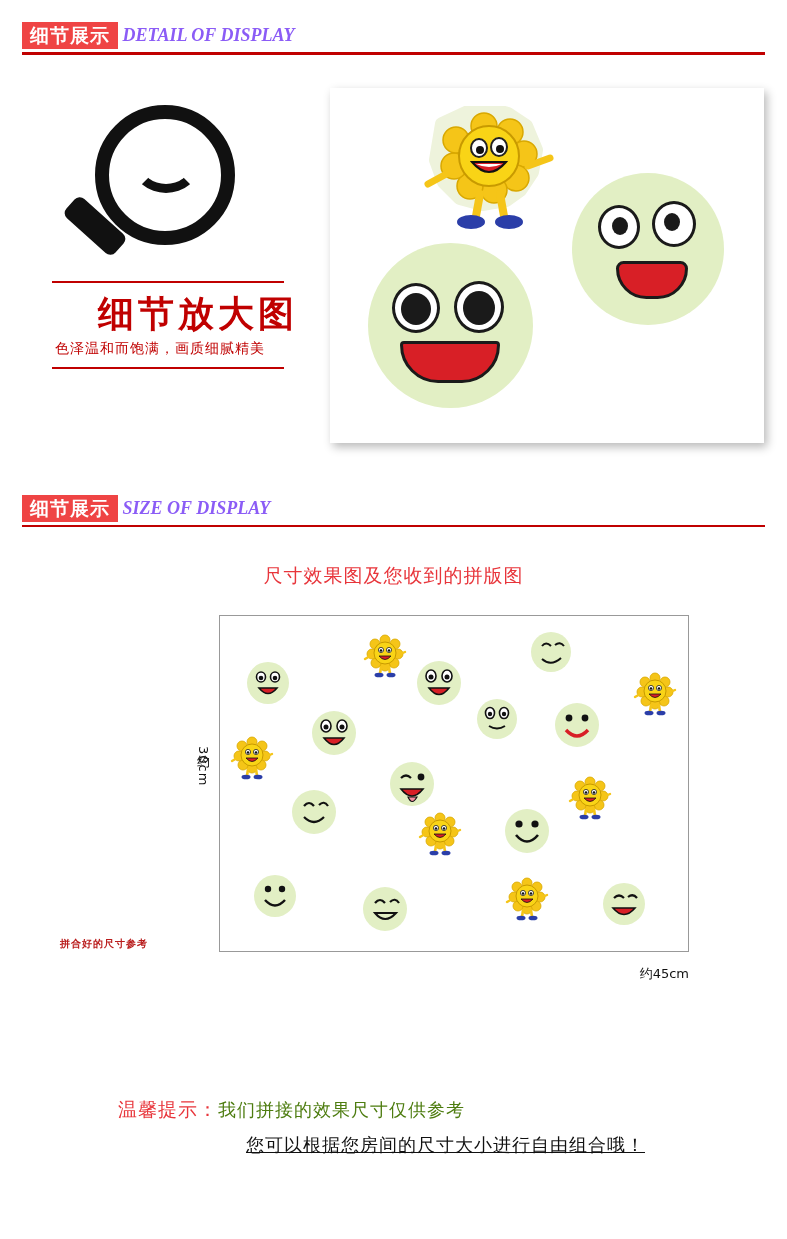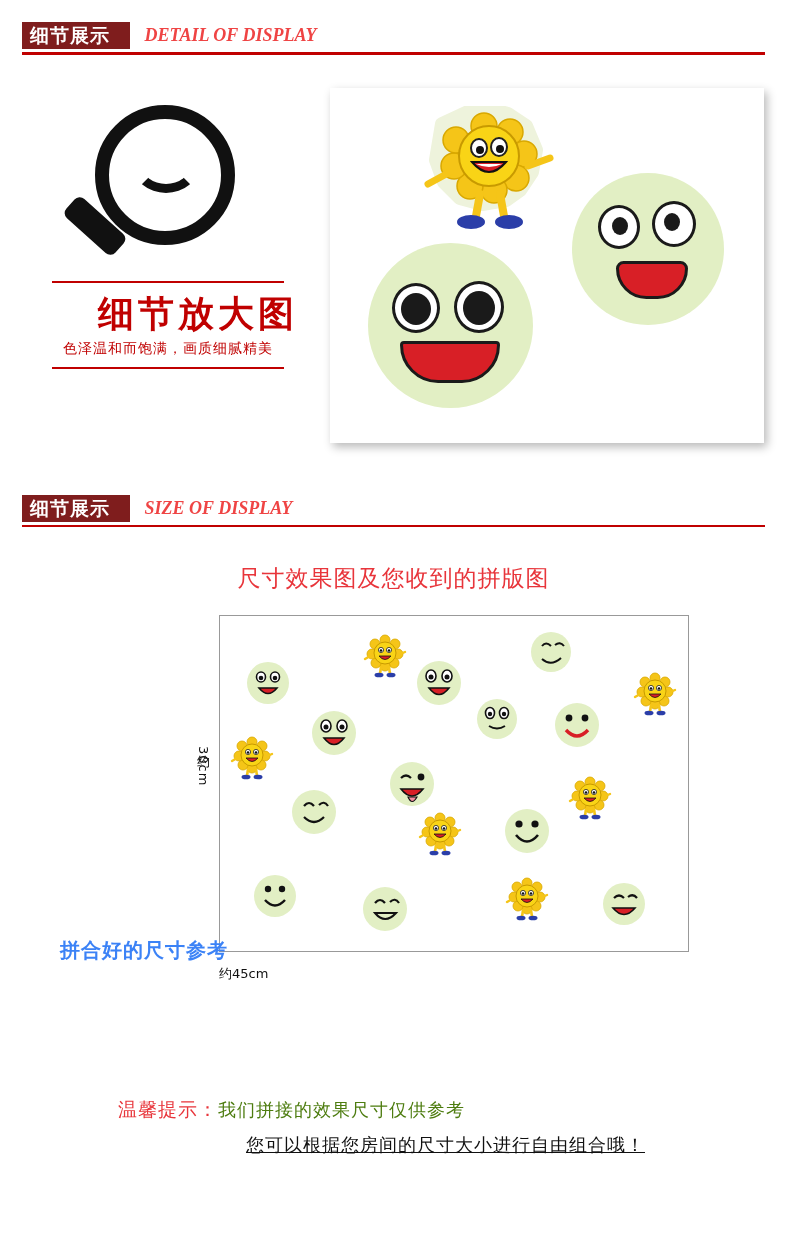--- a/index.html
+++ b/index.html
@@ -12,38 +12,37 @@
   }
   
   .section-header{
     position:absolute;
     left:22px;
     width:743px;
     height:34px;
   }
   .sh-tag{
     display:inline-block;
-    background:#7f1d1d;
+    background:#ef4444;
     color:#ffffff;
     font-size:19px;
     font-weight:bold;
     letter-spacing:1px;
-    padding:3px 20px 4px 8px;
+    padding:3px 8px 4px 8px;
     line-height:20px;
     vertical-align:middle;
     font-family:"DejaVu Sans","Liberation Sans",sans-serif;
   }
   .sh-en{
     display:inline-block;
-    color:#ef4444;
+    color:#8b5cf6;
     font-size:18px;
     font-weight:bold;
     font-style:italic;
     letter-spacing:0px;
-    margin-left:10px;
     vertical-align:middle;
     font-family:"Liberation Serif","DejaVu Serif",serif;
   }
   .sh-rule{
     position:absolute;
     left:0;
     top:30px;
     width:743px;
     height:3px;
     background:#c00000;
@@ -101,21 +100,21 @@
     width:260px;
     text-align:right;
     color:#c00000;
     font-size:36px;
     font-weight:bold;
     letter-spacing:4px;
     font-family:"DejaVu Sans","Liberation Sans",sans-serif;
   }
   .detail-sub{
     position:absolute;
-    left:8px;top:245px;
+    left:0;top:245px;
     width:260px;
     text-align:center;
     color:#c00000;
     font-size:14px;
     letter-spacing:1px;
     font-family:"DejaVu Sans","Liberation Sans",sans-serif;
   }
   .detail-underline{
     position:absolute;
     left:22px;top:272px;
@@ -167,21 +166,21 @@
   .sun{
     position:absolute;
   }
 
   
   #size-title{
     position:absolute;
     left:0;top:563px;width:787px;
     text-align:center;
     color:#e8353b;
-    font-size:23px;
+    font-size:19px;
     letter-spacing:1px;
     font-family:"DejaVu Sans","Liberation Sans",sans-serif;
   }
   #size-box{
     position:absolute;
     left:219px;top:615px;
     width:470px;height:337px;
     border:1px solid #999999;
     background:#ffffff;
     box-sizing:border-box;
@@ -194,30 +193,30 @@
     font-size:13px;
     writing-mode:vertical-rl;
     text-orientation:mixed;
     letter-spacing:1px;
     font-family:"DejaVu Sans","Liberation Sans",sans-serif;
   }
   #size-w-label{
     position:absolute;
     left:219px;top:965px;
     width:470px;
-    text-align:left;
+    text-align:right;
     color:#111111;
     font-size:13px;
     font-family:"DejaVu Sans","Liberation Sans",sans-serif;
   }
   #size-ref-label{
     position:absolute;
     left:60px;top:937px;
-    color:#3b82f6;
-    font-size:20px;
+    color:#b91c1c;
+    font-size:10px;
     font-weight:bold;
     letter-spacing:1px;
     font-family:"DejaVu Sans","Liberation Sans",sans-serif;
   }
 
   
   #tips{
     position:absolute;
     left:118px;top:1097px;
     width:600px;

